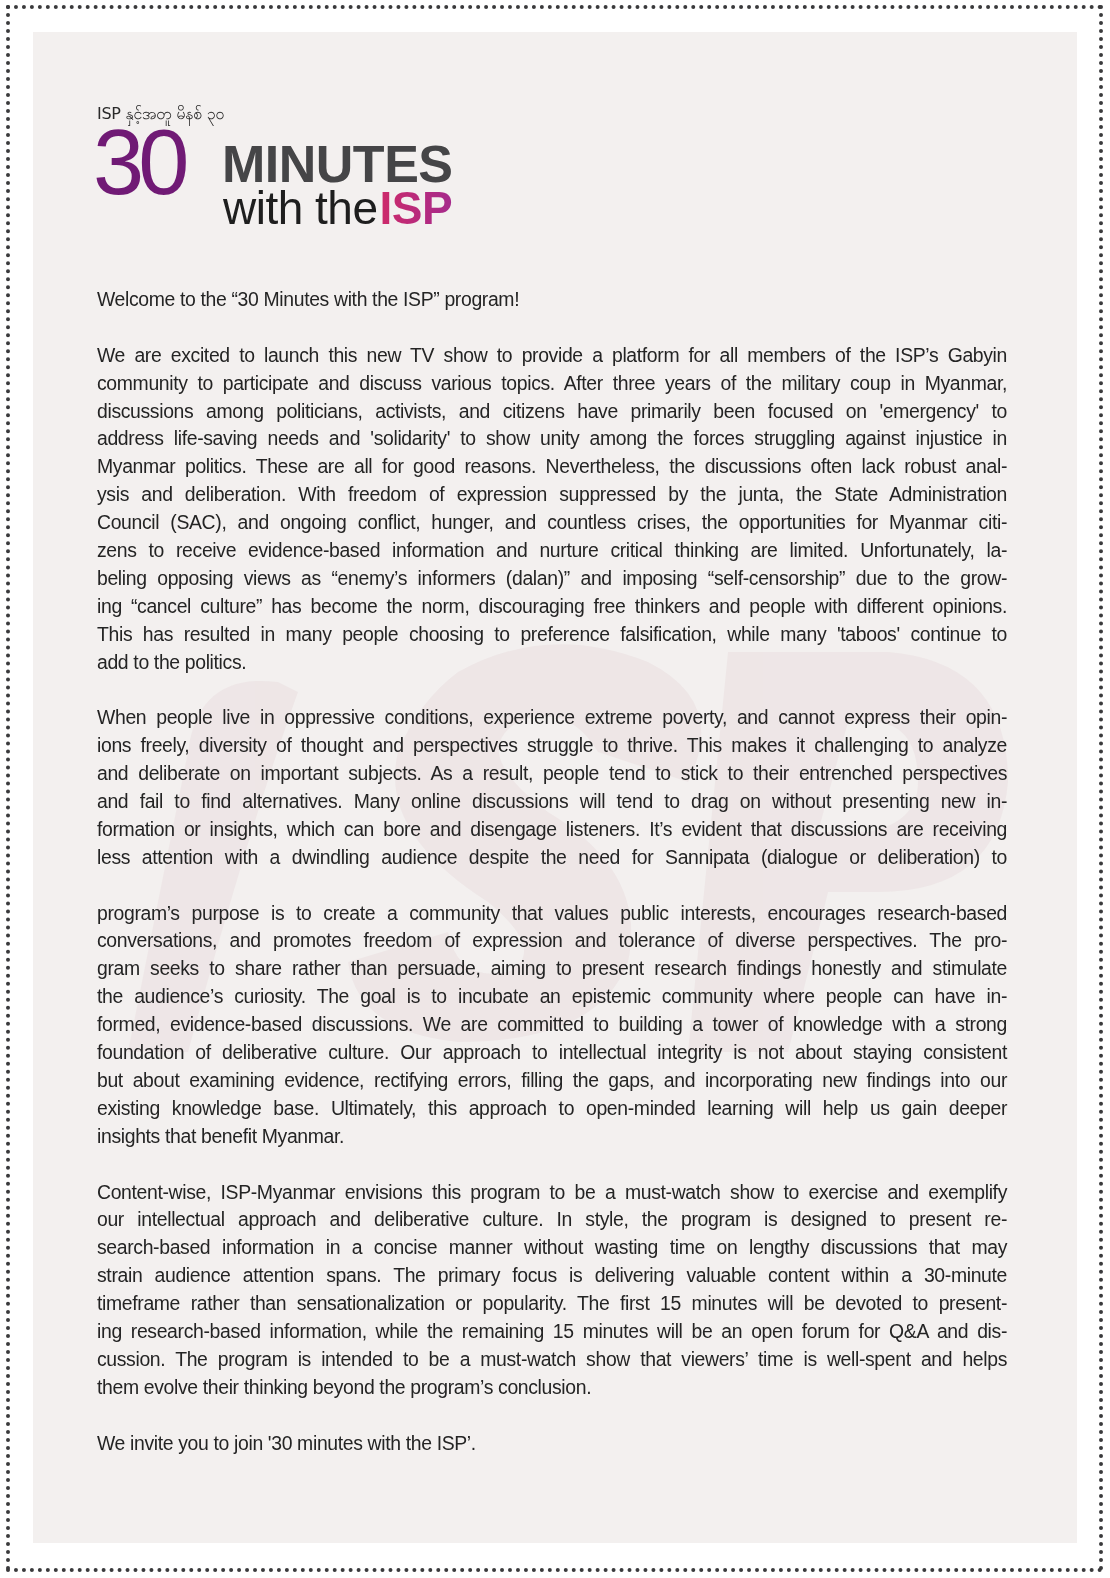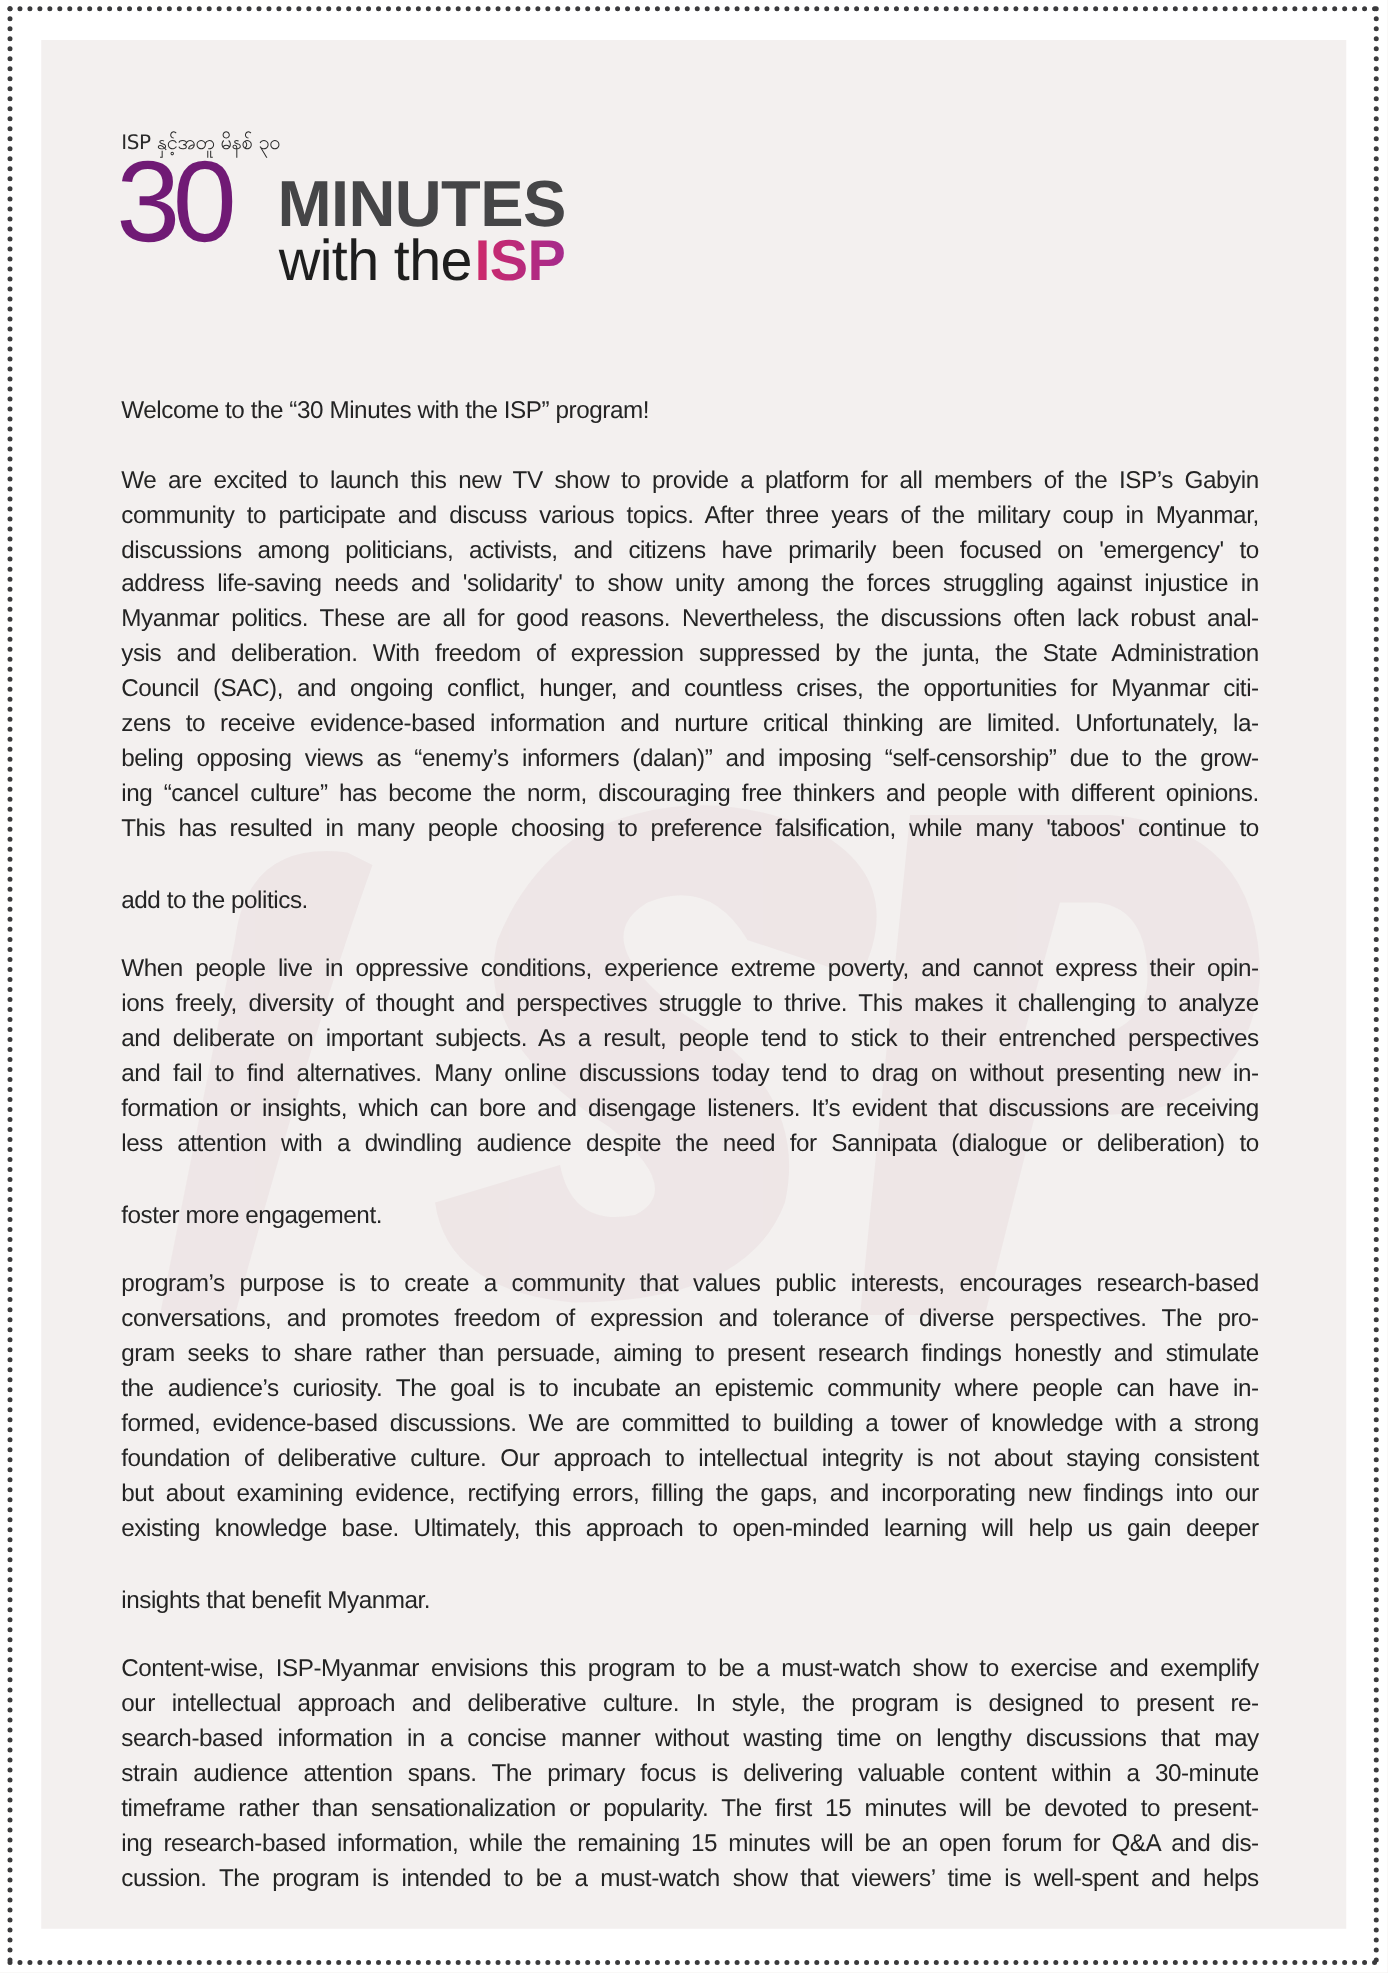--- a/index.html
+++ b/index.html
@@ -92,21 +92,21 @@
     letter-spacing: -0.35px;
   }
   .para { margin: 0 0 27.9px 0; }
   .line {
     display: block;
     text-align: justify;
     text-align-last: justify;
     white-space: nowrap;
     height: 27.9px;
   }
-  .line.last { text-align-last: left; margin-top: 29px; }
+  .line.last { text-align-last: left; }
 </style>
 </head>
 <body>
 
 <div class="dot-border"></div>
 
 <div class="panel">
   <svg class="watermark" viewBox="0 0 900 420">
     <g fill="#eadfe0" opacity="0.55">
       <path d="M60 120 Q70 40 150 50 L170 60 Q120 200 60 420 L0 420 Z"></path>
@@ -138,24 +138,23 @@
           <span class="line">zens to receive evidence-based information and nurture critical thinking are limited. Unfortunately, la-</span>
           <span class="line">beling opposing views as “enemy’s informers (dalan)” and imposing “self-censorship” due to the grow-</span>
           <span class="line">ing “cancel culture” has become the norm, discouraging free thinkers and people with different opinions.</span>
           <span class="line">This has resulted in many people choosing to preference falsification, while many 'taboos' continue to</span>
           <span class="line last">add to the politics.</span>
         </p>
         <p class="para">
           <span class="line">When people live in oppressive conditions, experience extreme poverty, and cannot express their opin-</span>
           <span class="line">ions freely, diversity of thought and perspectives struggle to thrive. This makes it challenging to analyze</span>
           <span class="line">and deliberate on important subjects. As a result, people tend to stick to their entrenched perspectives</span>
-          <span class="line">and fail to find alternatives. Many online discussions today tend to drag on without presenting new in-</span>
+          <span class="line">and fail to find alternatives. Many online discussions will tend to drag on without presenting new in-</span>
           <span class="line">formation or insights, which can bore and disengage listeners. It’s evident that discussions are receiving</span>
           <span class="line">less attention with a dwindling audience despite the need for Sannipata (dialogue or deliberation) to</span>
-          <span class="line last">foster more engagement.</span>
         </p>
         <p class="para">
           <span class="line">program’s purpose is to create a community that values public interests, encourages research-based</span>
           <span class="line">conversations, and promotes freedom of expression and tolerance of diverse perspectives. The pro-</span>
           <span class="line">gram seeks to share rather than persuade, aiming to present research findings honestly and stimulate</span>
           <span class="line">the audience’s curiosity. The goal is to incubate an epistemic community where people can have in-</span>
           <span class="line">formed, evidence-based discussions. We are committed to building a tower of knowledge with a strong</span>
           <span class="line">foundation of deliberative culture. Our approach to intellectual integrity is not about staying consistent</span>
           <span class="line">but about examining evidence, rectifying errors, filling the gaps, and incorporating new findings into our</span>
           <span class="line">existing knowledge base. Ultimately, this approach to open-minded learning will help us gain deeper</span>

